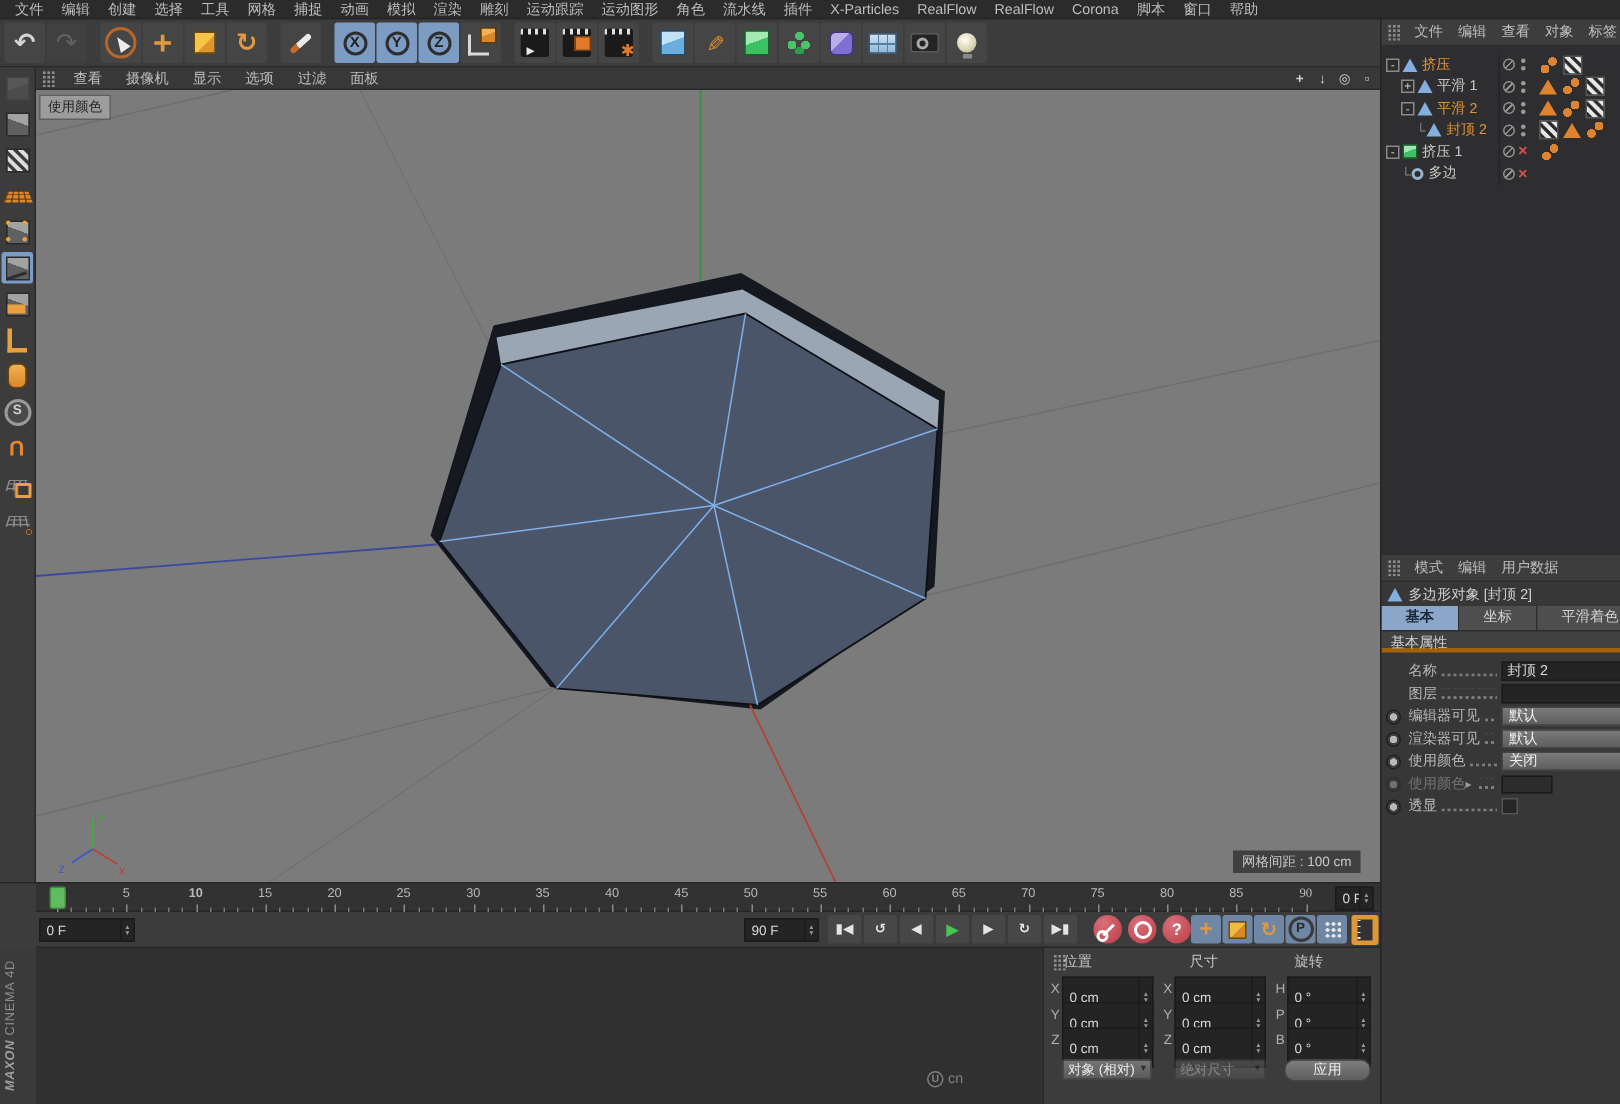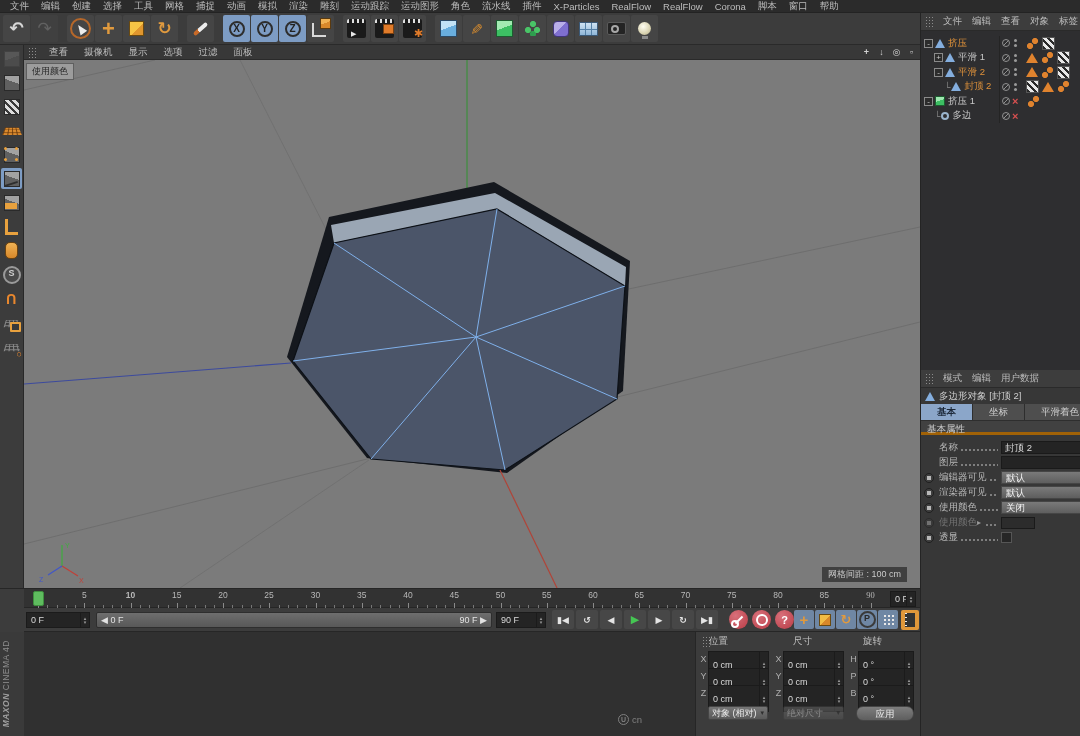--- a/index.html
+++ b/index.html
@@ -571,24 +571,20 @@
       <span class="val">0 F</span>
       <span class="spincol">▴<br>▾</span>
     </div>
   </div>
 
   <div id="transport">
     <div class="spinbox" id="tr-current">
       <span class="val">0 F</span>
       <span class="spincol">▴<br>▾</span>
     </div>
-    <div id="tr-range">
-      <span class="nw">◀ <span>0 F</span></span>
-      <span class="nw"><span>90 F</span> ▶</span>
-    </div>
     <div class="spinbox" id="tr-end">
       <span class="val">90 F</span>
       <span class="spincol">▴<br>▾</span>
     </div>
     <div class="trgroup" id="tr-buttons" style="left:528px">
         <div class="trb">▮◀</div>
         <div class="trb">↺</div>
         <div class="trb">◀</div>
         <div class="trb play">▶</div>
         <div class="trb">▶</div>

